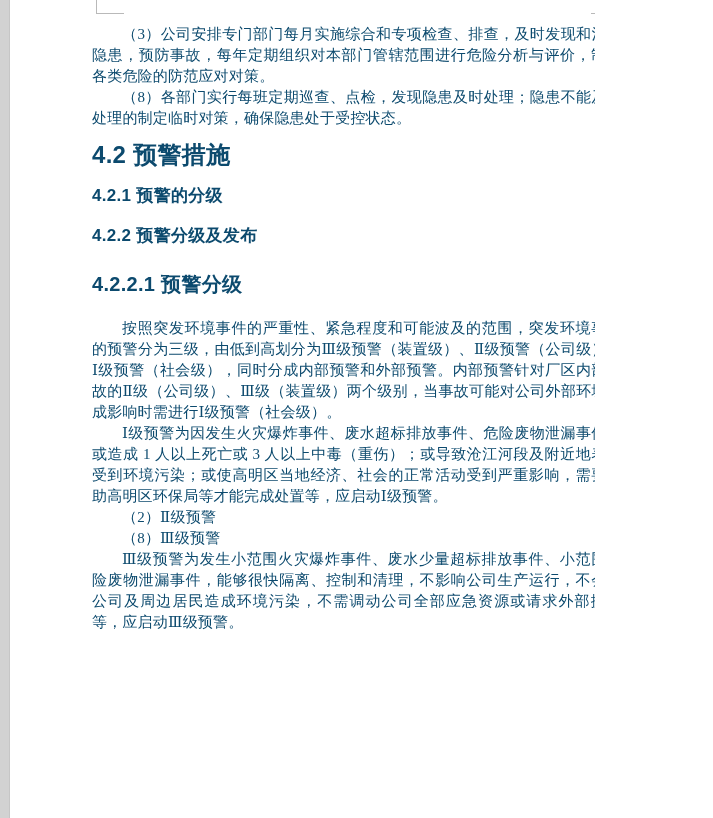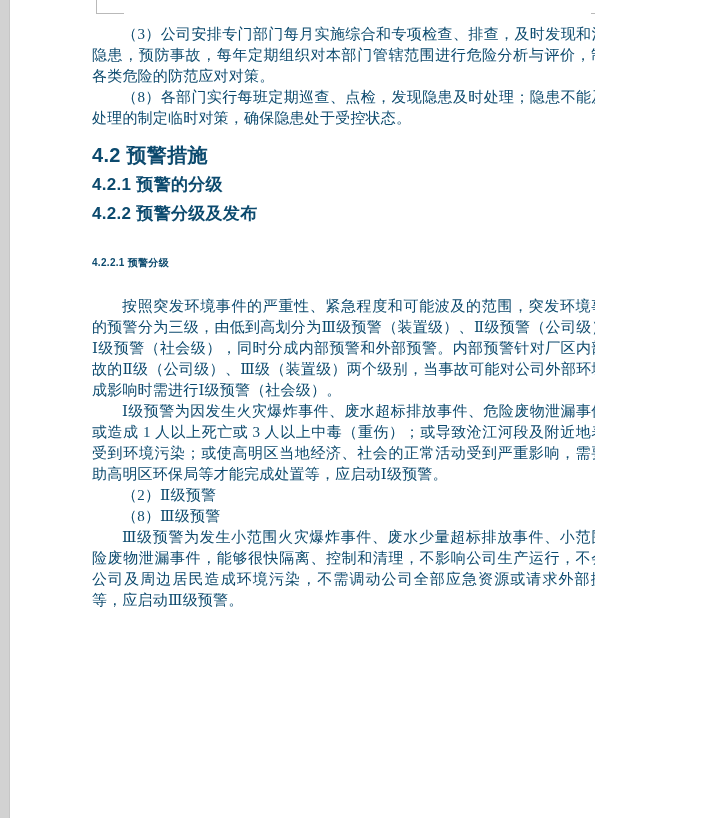--- a/index.html
+++ b/index.html
@@ -19,23 +19,23 @@
   .content {
     position:absolute; left:92px; top:24px; width:530px;
     font-size:15px; line-height:21px; letter-spacing:0.2px;
     text-align:justify; text-justify:inter-character;
   }
   .content p { margin:0; text-indent:2em; }
   .content h2, .content h3, .content h4 {
     margin:0; font-weight:bold; text-align:left; letter-spacing:0.3px;
     font-family:"Liberation Sans","DejaVu Sans",sans-serif;
   }
-  .content h2 { font-size:20px;   line-height:24px; margin-top:14px; }
-  .content h3 { font-size:17px;   line-height:23px; margin-top:6px; }
-  .content h4 { font-size:10px; line-height:21px; margin-top:27px; }
+  .content h2 { font-size:24px;   line-height:24px; margin-top:14px; }
+  .content h3 { font-size:17px;   line-height:23px; margin-top:17px; }
+  .content h4 { font-size:20px; line-height:21px; margin-top:27px; }
   .content p.after-h3 { margin-top:15px; }
   .content p.after-h4 { margin-top:23px; }
 </style>
 </head>
 <body>
 
 <div class="screen">
 
   <div class="window-edge"></div>
 

